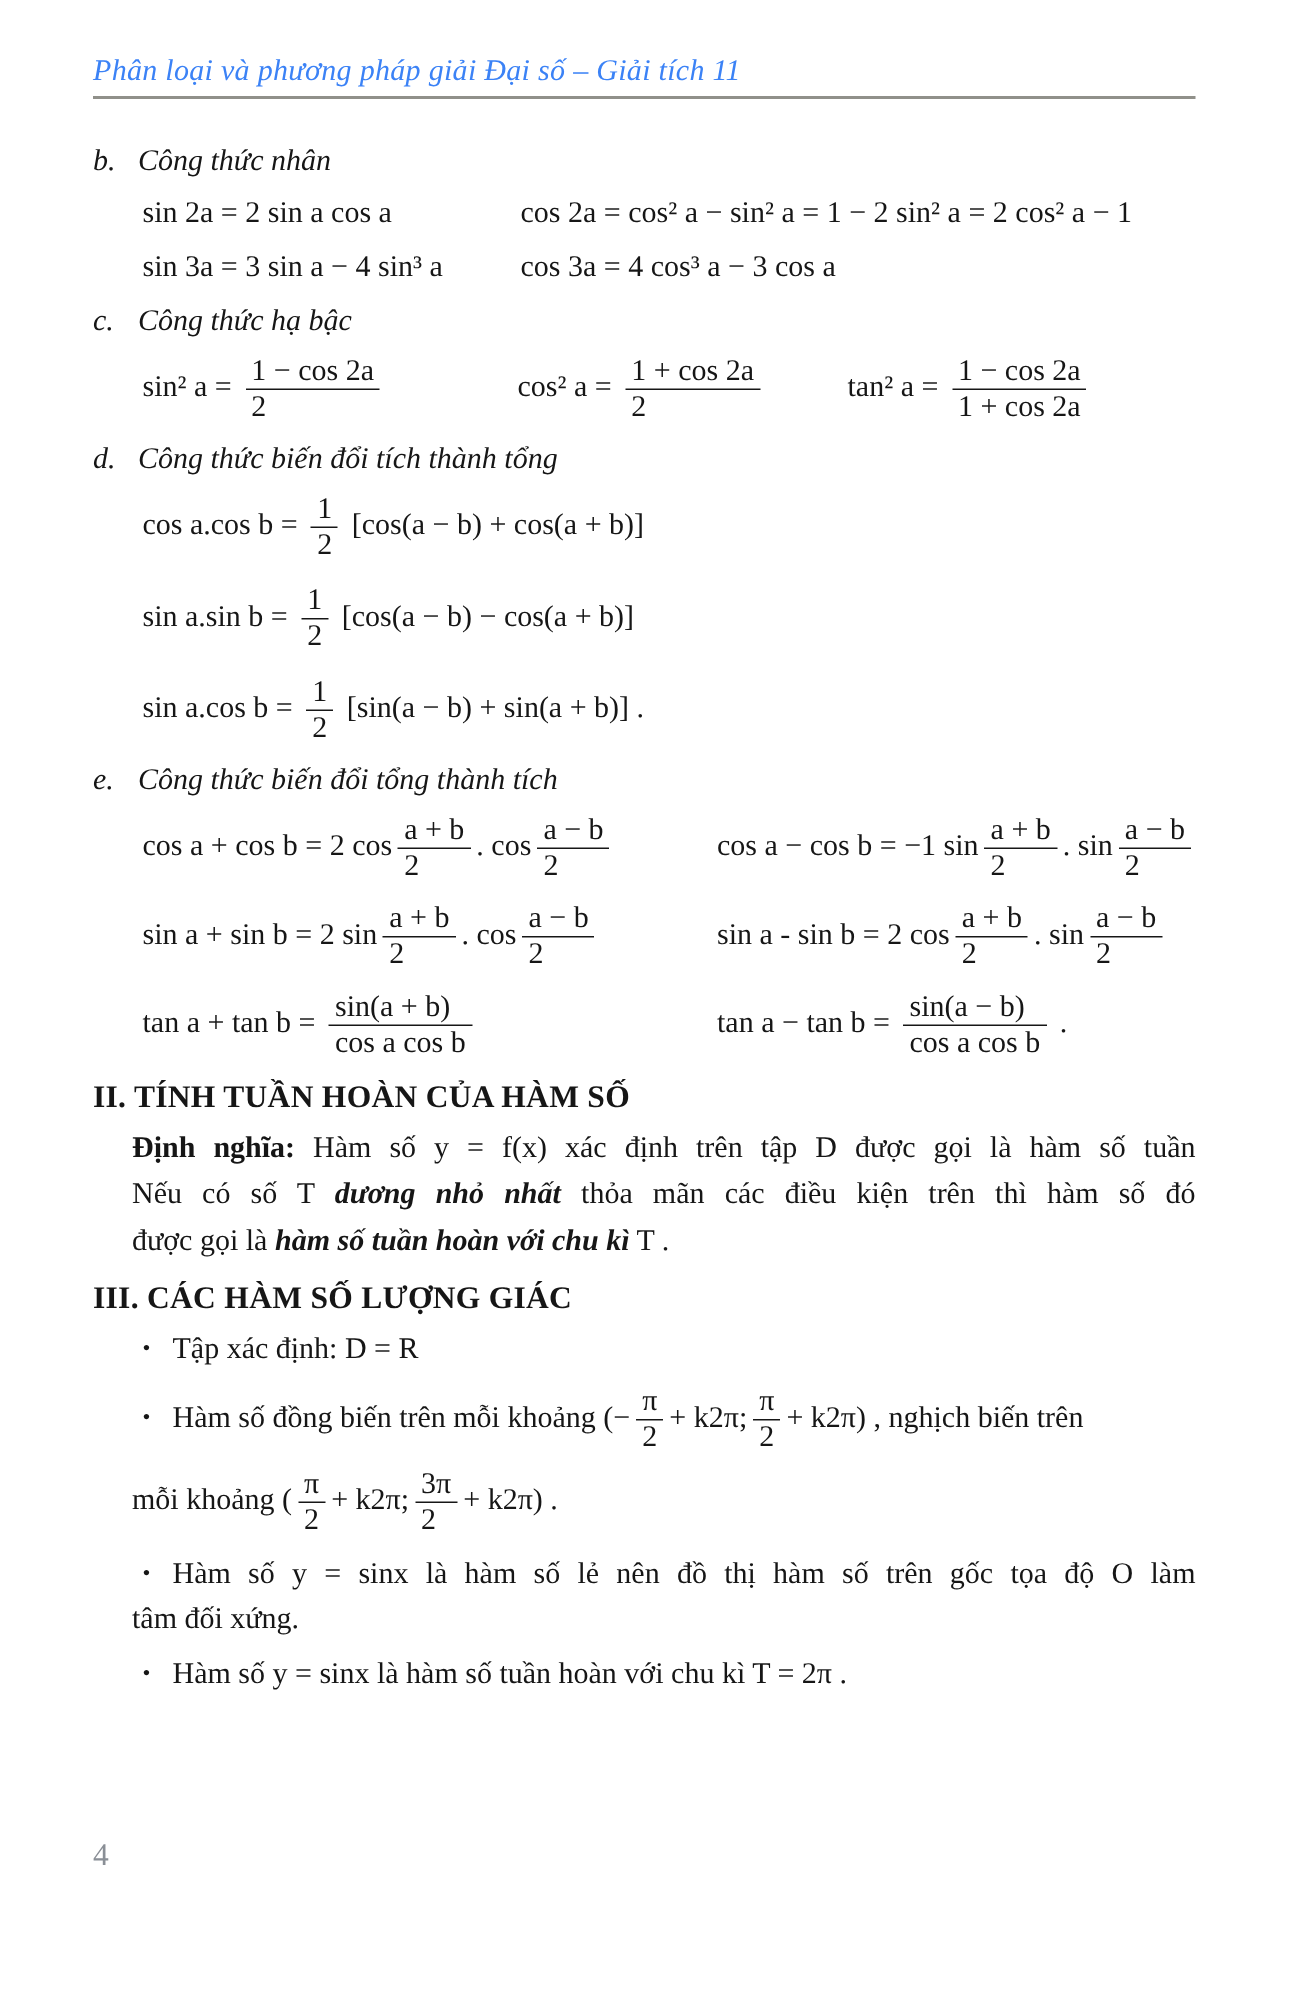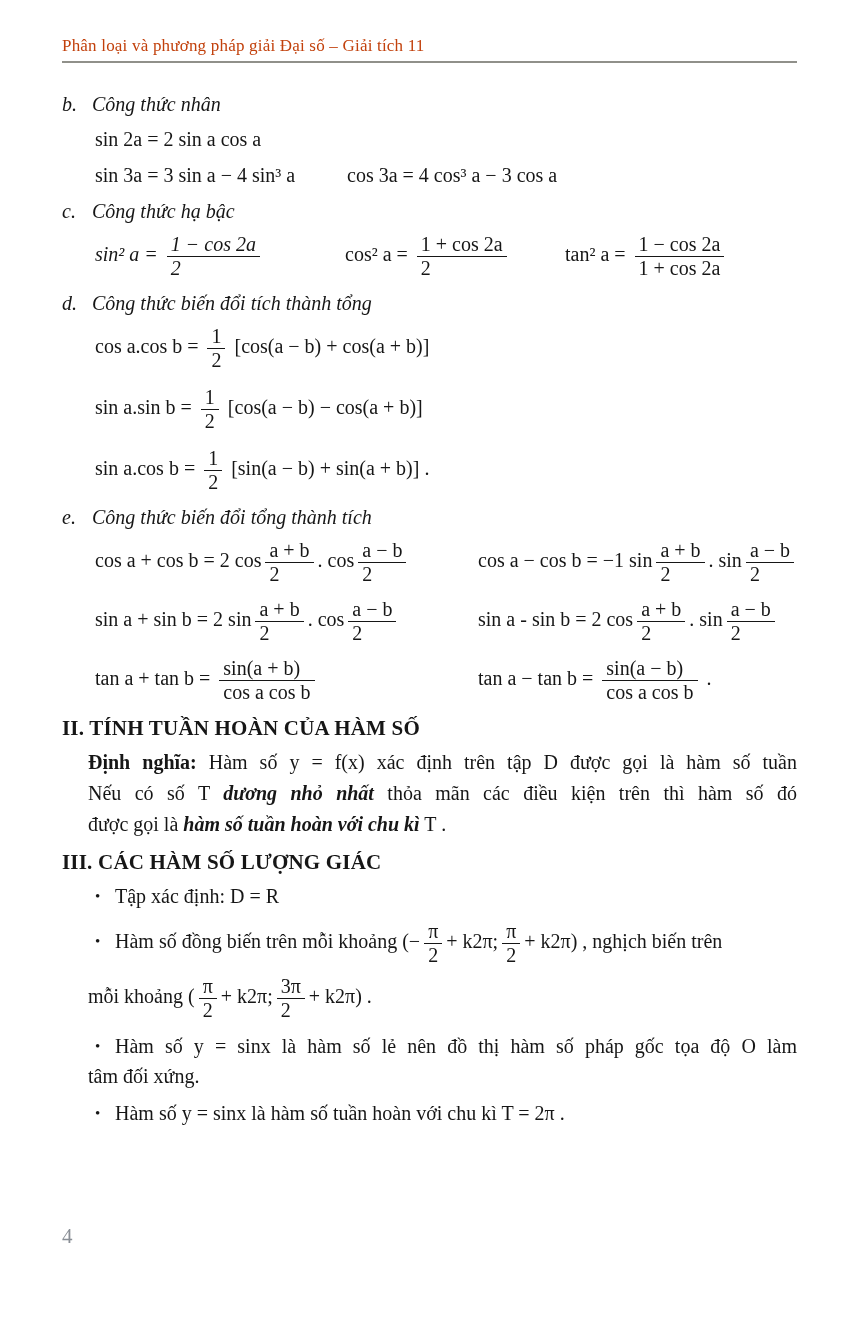--- a/index.html
+++ b/index.html
@@ -6,35 +6,35 @@
   html,body { background:#ffffff; }
   body {
     width:859px; height:1338px; overflow:hidden;
     font-family:"Liberation Serif","DejaVu Serif",serif;
     color:#161616; font-size:20px; position:relative;
   }
   .page { padding:36px 62px 0 62px; }
 
   
   .header { border-bottom:2px solid #90908a; padding-bottom:5px; margin-bottom:30px; }
-  .header-title { font-size:17px; color:#c2410c; letter-spacing:.2px; }
+  .header-title { font-style:italic; font-size:20px; color:#3b82f6; letter-spacing:.2px; }
 
   
   .sec-head { font-style:italic; font-size:20px; margin:10px 0 8px 0; }
   .sec-head .sec-label { display:inline-block; width:30px; }
 
   
   .big-head { font-weight:bold; font-size:21px; margin:10px 0 6px 0; letter-spacing:.2px; }
 
   
   .frow { margin-left:33px; display:flex; align-items:center; }
   .frow.simple { margin-bottom:6px; line-height:30px; }
   .bcol-left { flex:0 0 252px; }
   .c-row { margin-bottom:10px; }
-  .c-item1 { flex:0 0 250px;font-style:italic; } .c-item2 { flex:0 0 220px; }
+  .c-item1 { flex:0 0 250px; } .c-item2 { flex:0 0 220px; }
   .d-row { margin-bottom:10px; }
   .e-row { margin-bottom:8px; }
   .ecol-left { flex:0 0 383px; }
   .formula { white-space:nowrap; }
 
   
   .frac { display:inline-block; vertical-align:middle; text-align:left; margin:2px 4px; line-height:1.15; }
   .frac .num { display:block; border-bottom:1px solid #161616; padding:0 4px; }
   .frac .den { display:block; padding:0 4px; }
 
@@ -67,20 +67,21 @@
 
   <div class="header">
     <div class="header-title">Phân loại và phương pháp giải Đại số – Giải tích 11</div>
   </div>
 
   <div class="sec-head">
     <span class="sec-label">b.</span><span>Công thức nhân</span>
   </div>
   <div class="frow simple">
     <span class="bcol-left formula">sin 2a = 2 sin a cos a</span>
+    <span class="formula">cos 2a = cos² a − sin² a = 1 − 2 sin² a = 2 cos² a − 1</span>
   </div>
   <div class="frow simple">
     <span class="bcol-left formula">sin 3a = 3 sin a − 4 sin³ a</span>
     <span class="formula">cos 3a = 4 cos³ a − 3 cos a</span>
   </div>
 
   <div class="sec-head">
     <span class="sec-label">c.</span><span>Công thức hạ bậc</span>
   </div>
   <div class="frow c-row">
@@ -168,21 +169,21 @@
   </div>
 
   <div class="bullet-line tall">
     <span class="bullet">•</span><span>Hàm số đồng biến trên mỗi khoảng (−</span><span class="frac"><span class="num">π</span><span class="den">2</span></span><span>+ k2π;</span><span class="frac"><span class="num">π</span><span class="den">2</span></span><span>+ k2π) , nghịch biến trên</span>
   </div>
   <div class="cont-line tall">
     <span>mỗi khoảng (</span><span class="frac"><span class="num">π</span><span class="den">2</span></span><span>+ k2π;</span><span class="frac"><span class="num">3π</span><span class="den">2</span></span><span>+ k2π) .</span>
   </div>
 
   <div class="bullet-line just" style="margin-bottom:0;">
-    <span class="bullet">•</span><span>Hàm số y = sinx là hàm số lẻ nên đồ thị hàm số pháp gốc tọa độ O làm</span>
+    <span class="bullet">•</span><span>Hàm số y = sinx là hàm số lẻ nên đồ thị hàm số trên gốc tọa độ O làm</span>
   </div>
   <div class="cont-line">
     <span>tâm đối xứng.</span>
   </div>
 
   <div class="bullet-line">
     <span class="bullet">•</span><span>Hàm số y = sinx là hàm số tuần hoàn với chu kì T = 2π .</span>
   </div>
 
 </div>

